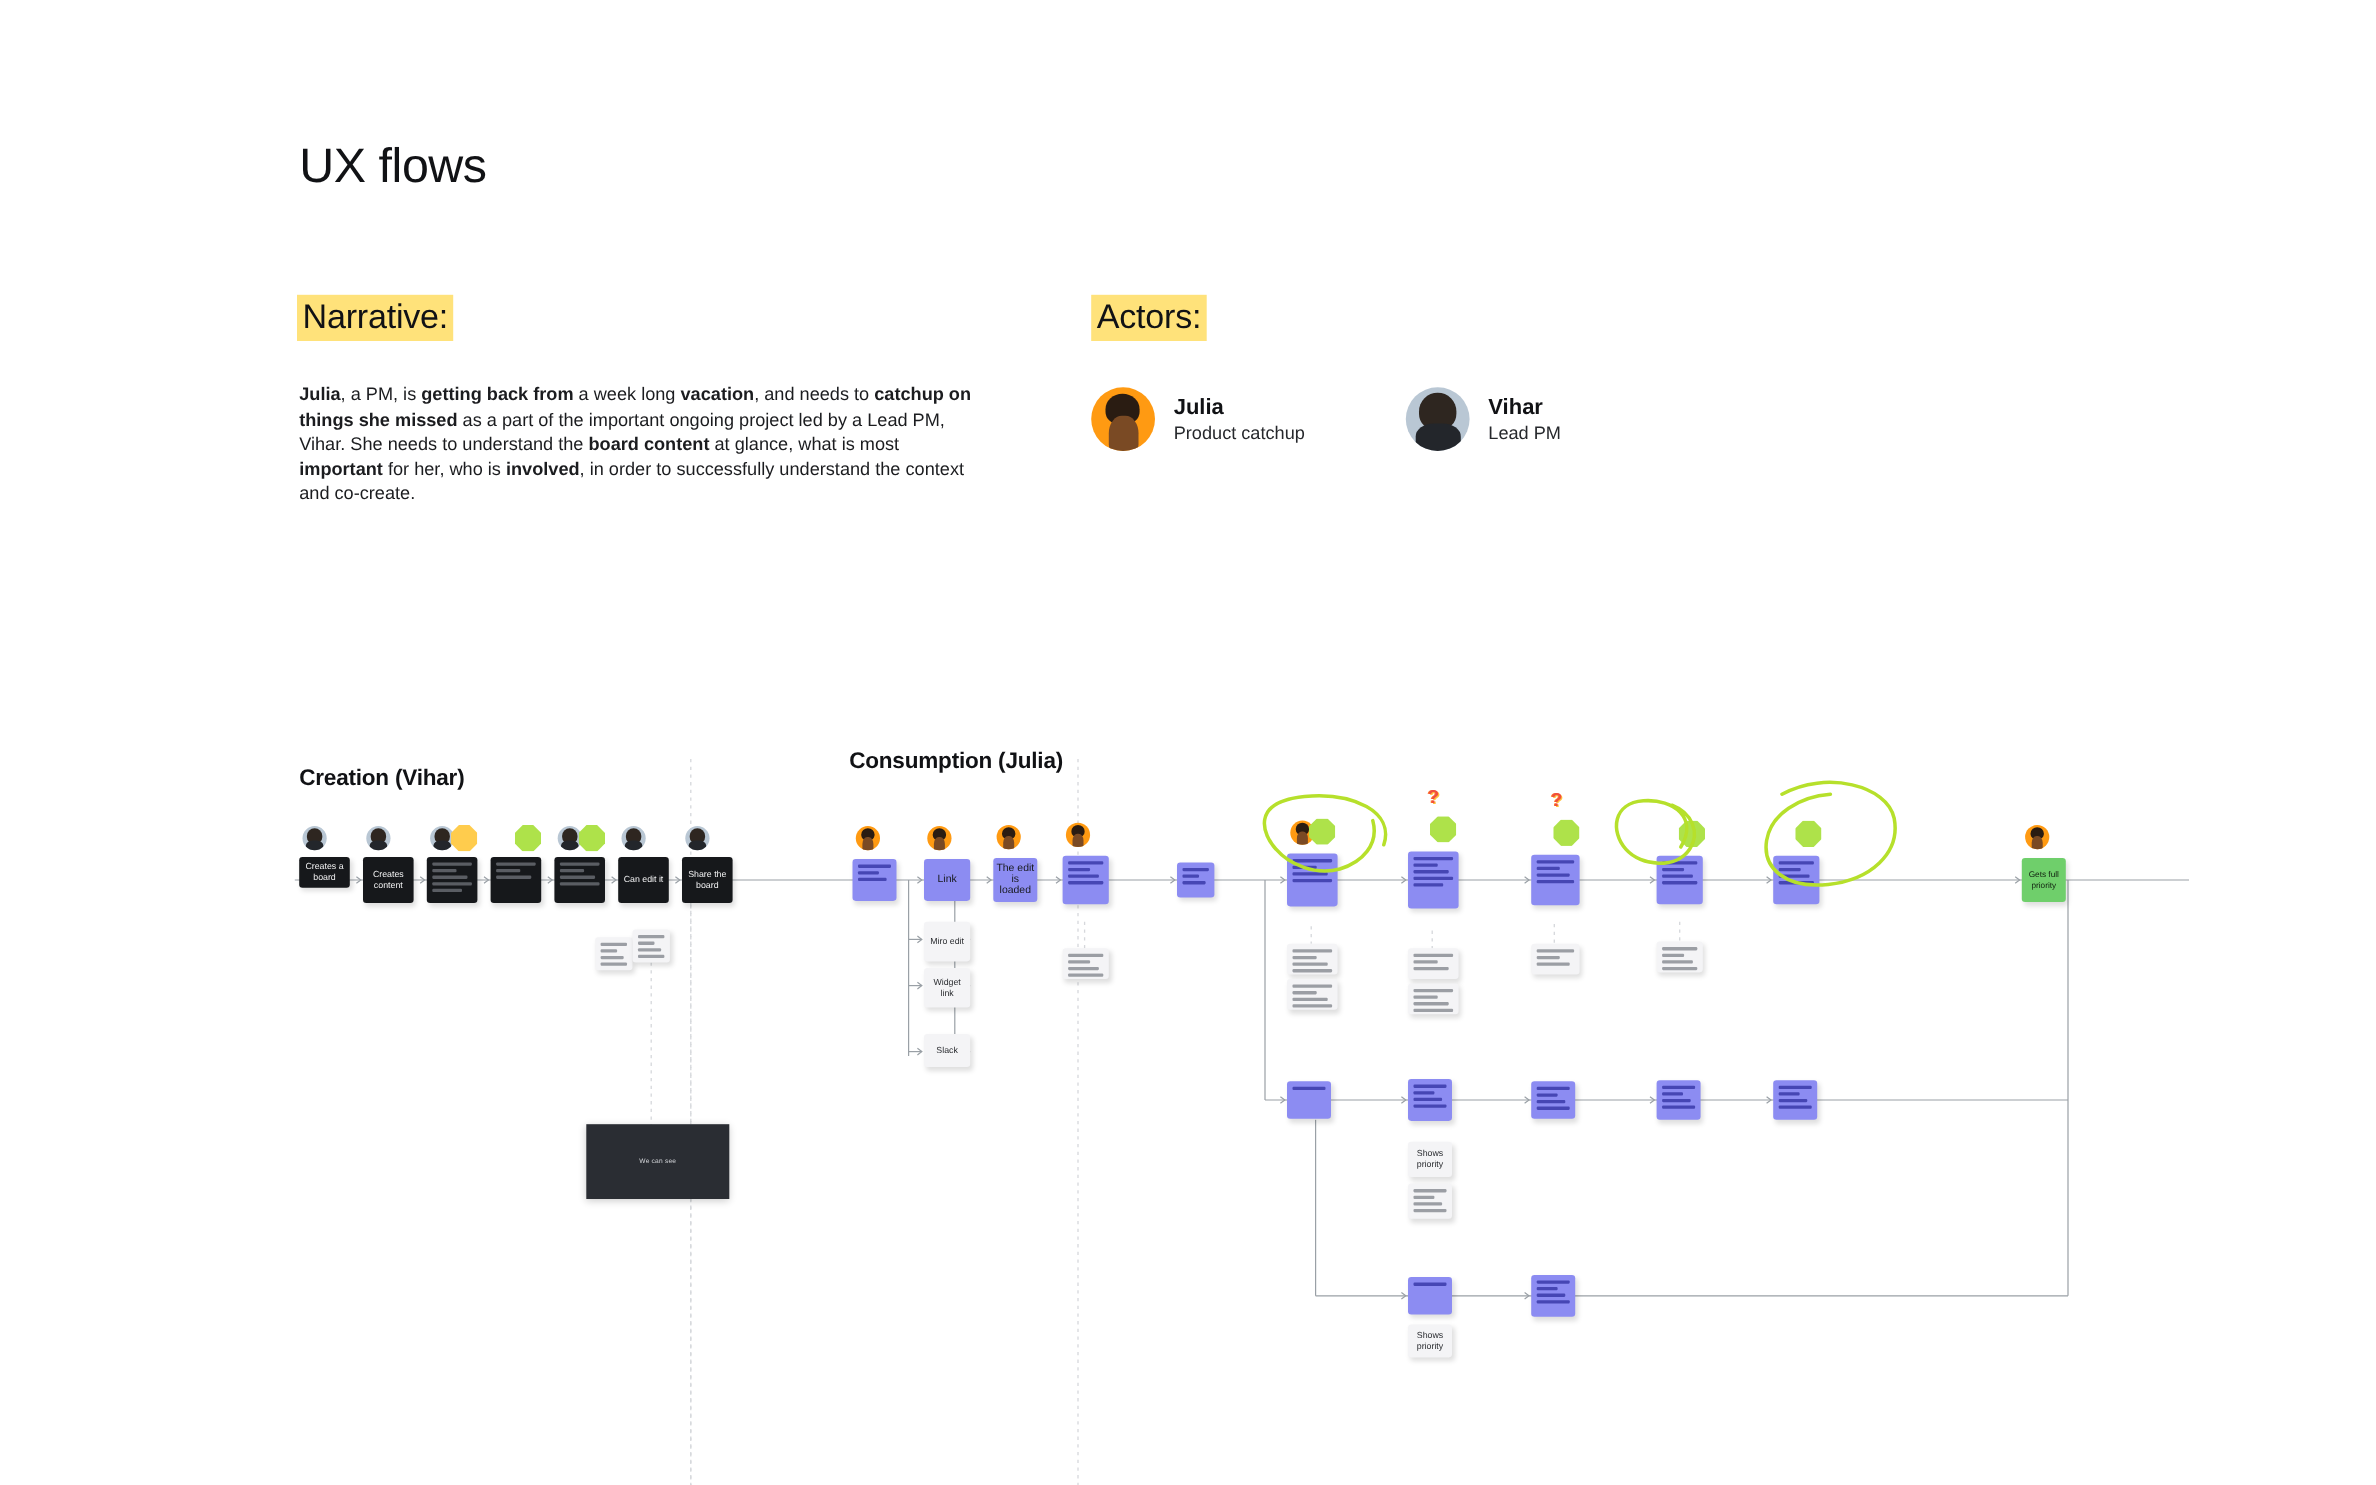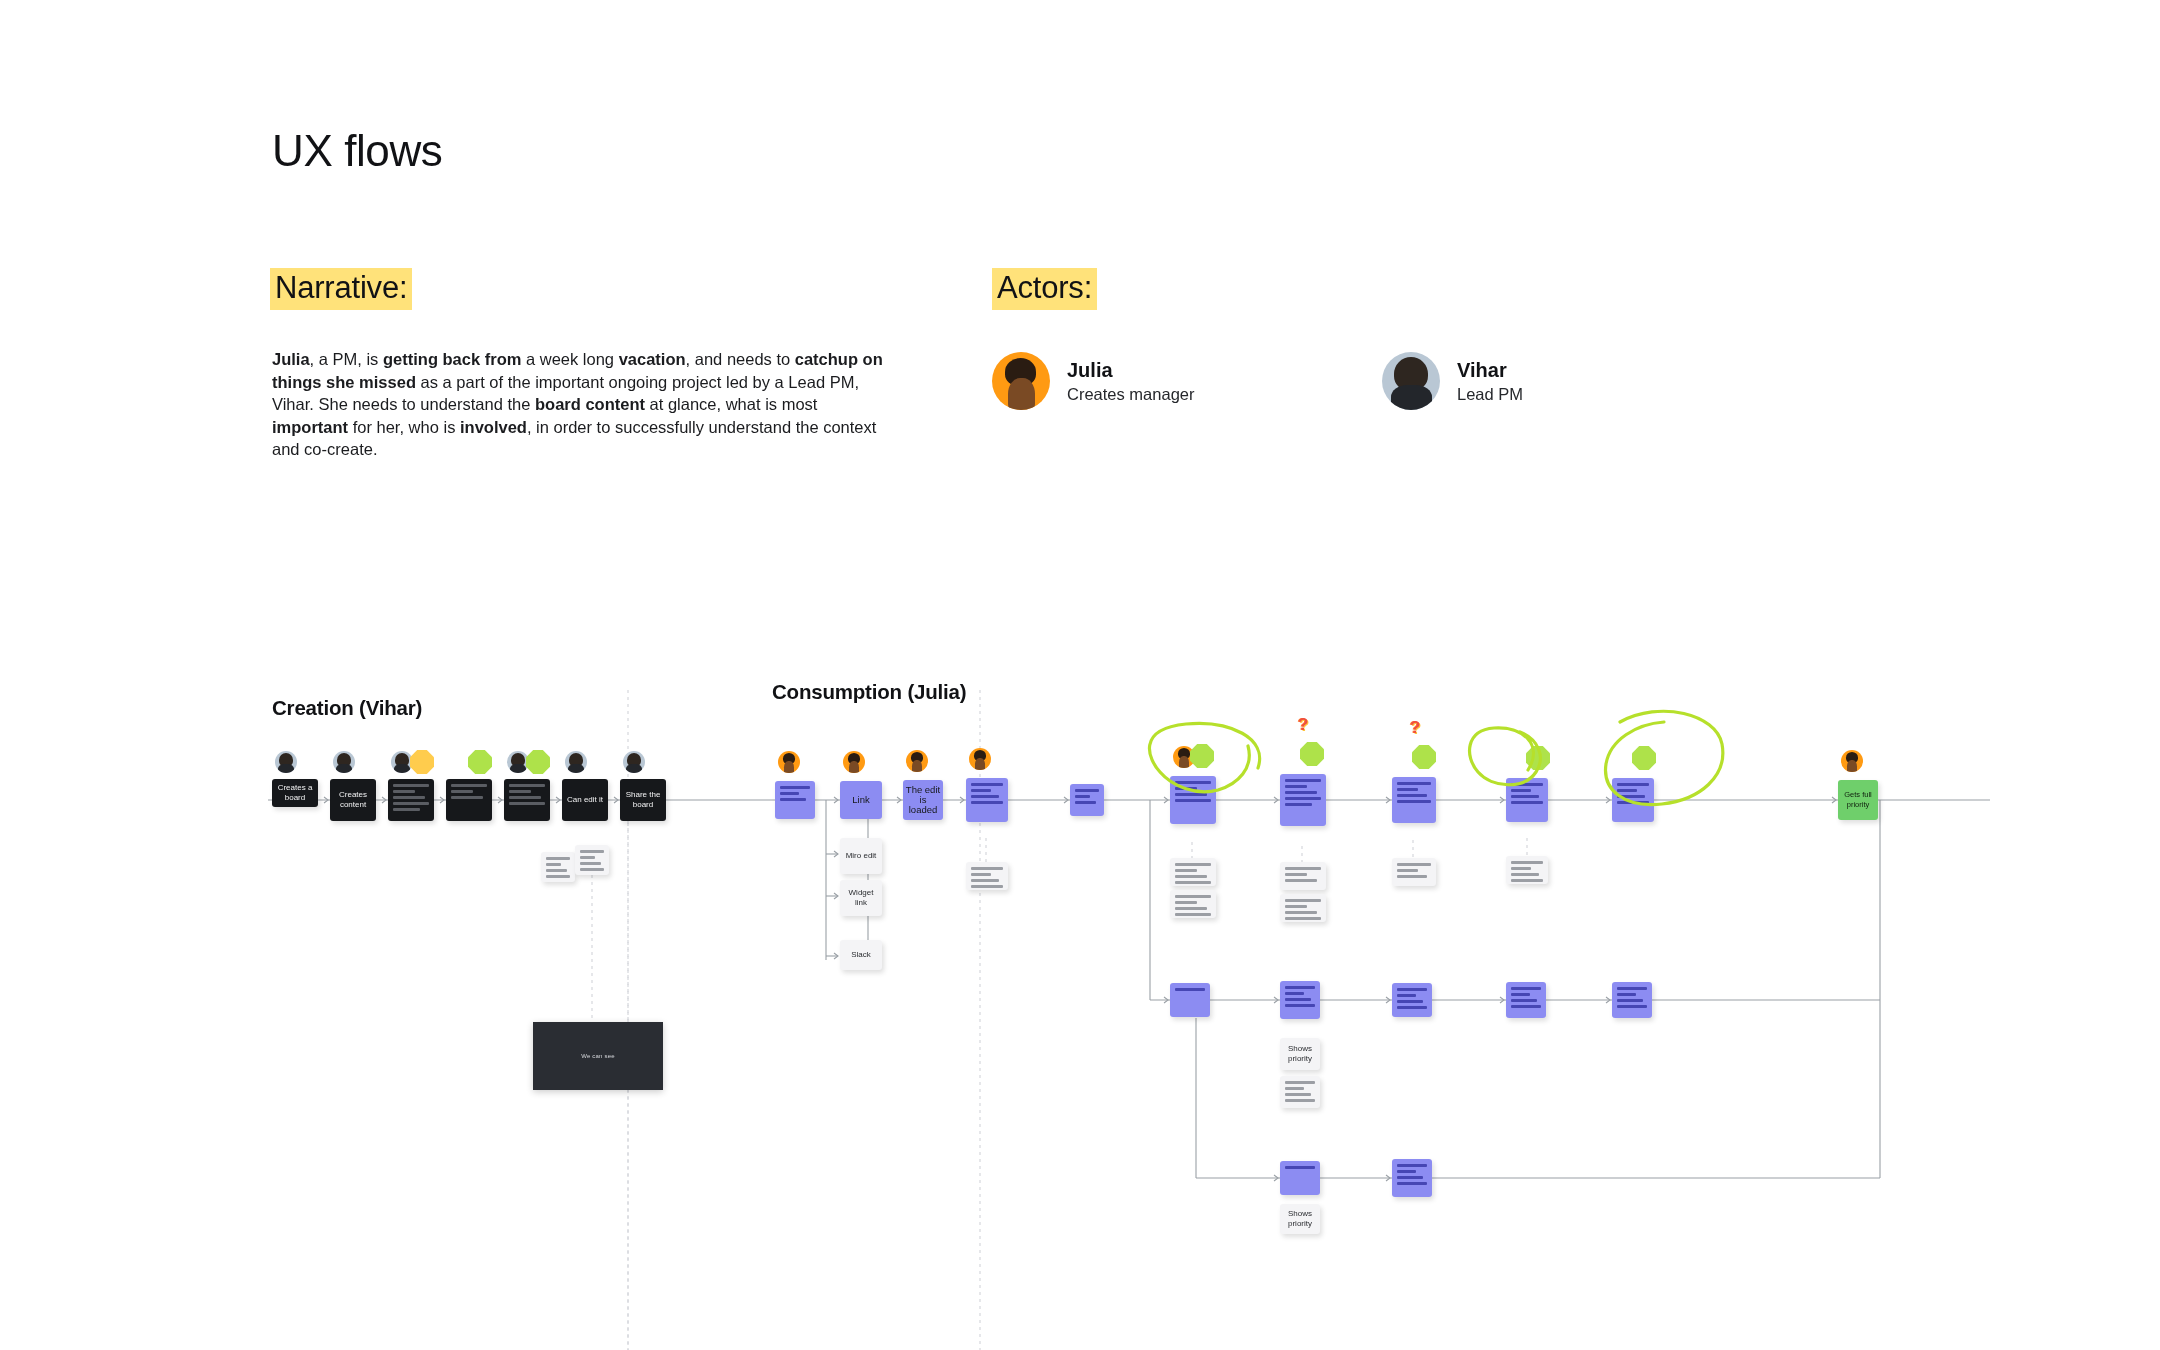--- a/index.html
+++ b/index.html
@@ -35,21 +35,21 @@
 
   .narrative-body {
     position: absolute; left: 272px; top: 348px; width: 612px;
     font-size: 16.5px; line-height: 22.5px; color: #1b1c1f;
   }
   .narrative-body b { font-weight: 700; }
 
   
   .actor { position: absolute; display: flex; align-items: center; gap: 17px; }
   .actor-julia { left: 992px; top: 352px; }
-  .actor-vihar { left: 1382px; top: 352px; }
+  .actor-vihar { left: 1278px; top: 352px; }
   .avatar-lg {
     width: 58px; height: 58px; border-radius: 50%;
     position: relative; overflow: hidden; flex: none;
   }
   .av-julia { background: #FF9A12; }
   .av-vihar { background: #b9c7d4; }
   .av-julia::before {
     content:""; position:absolute; left:13px; top:6px; width:31px; height:28px;
     background:#2a1c12; border-radius:50% 50% 42% 42%;
   }
@@ -154,21 +154,21 @@
   <div class="narrative-body"><b>Julia</b>, a PM, is <b>getting back from</b> a week long <b>vacation</b>, and needs to <b>catchup on things she missed</b> as a part of the important ongoing project led by a Lead PM, Vihar. She needs to understand the <b>board content</b> at glance, what is most <b>important</b> for her, who is <b>involved</b>, in order to successfully understand the context and co-create.</div>
 
   <div class="actors-head">
     <span class="hl">Actors:</span>
   </div>
 
   <div class="actor actor-julia">
     <div class="avatar-lg av-julia"></div>
     <div>
       <div class="actor-name">Julia</div>
-      <div class="actor-role">Creates manager</div>
+      <div class="actor-role">Product catchup</div>
     </div>
   </div>
 
   <div class="actor actor-vihar">
     <div class="avatar-lg av-vihar"></div>
     <div>
       <div class="actor-name">Vihar</div>
       <div class="actor-role">Lead PM</div>
     </div>
   </div>

